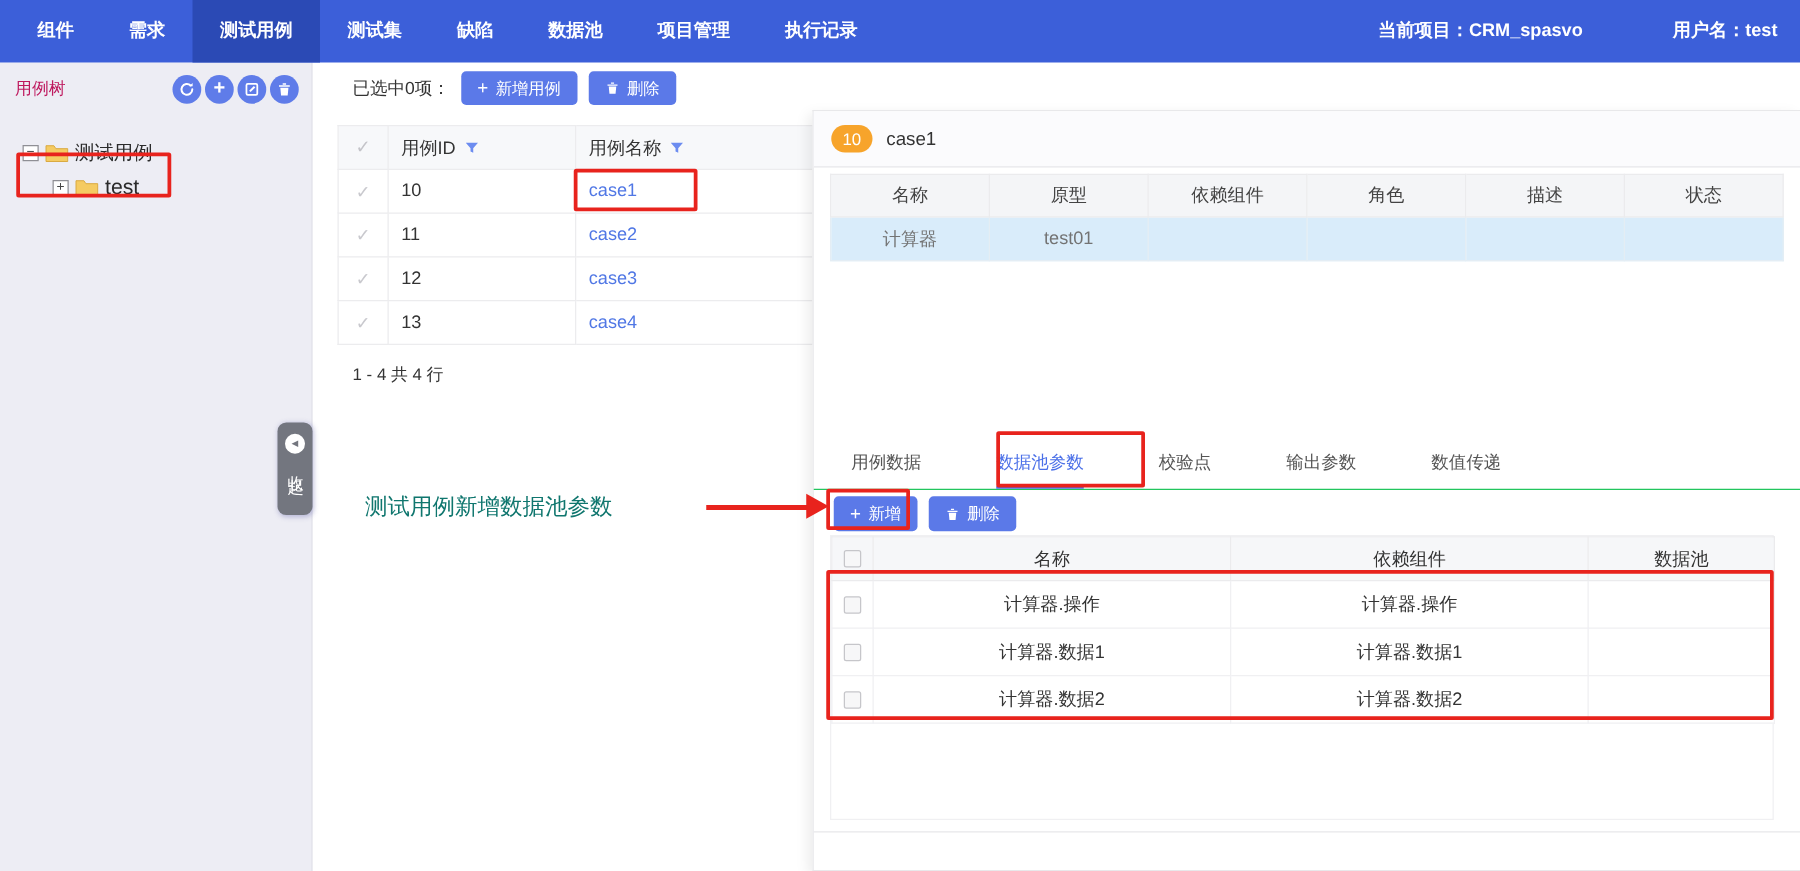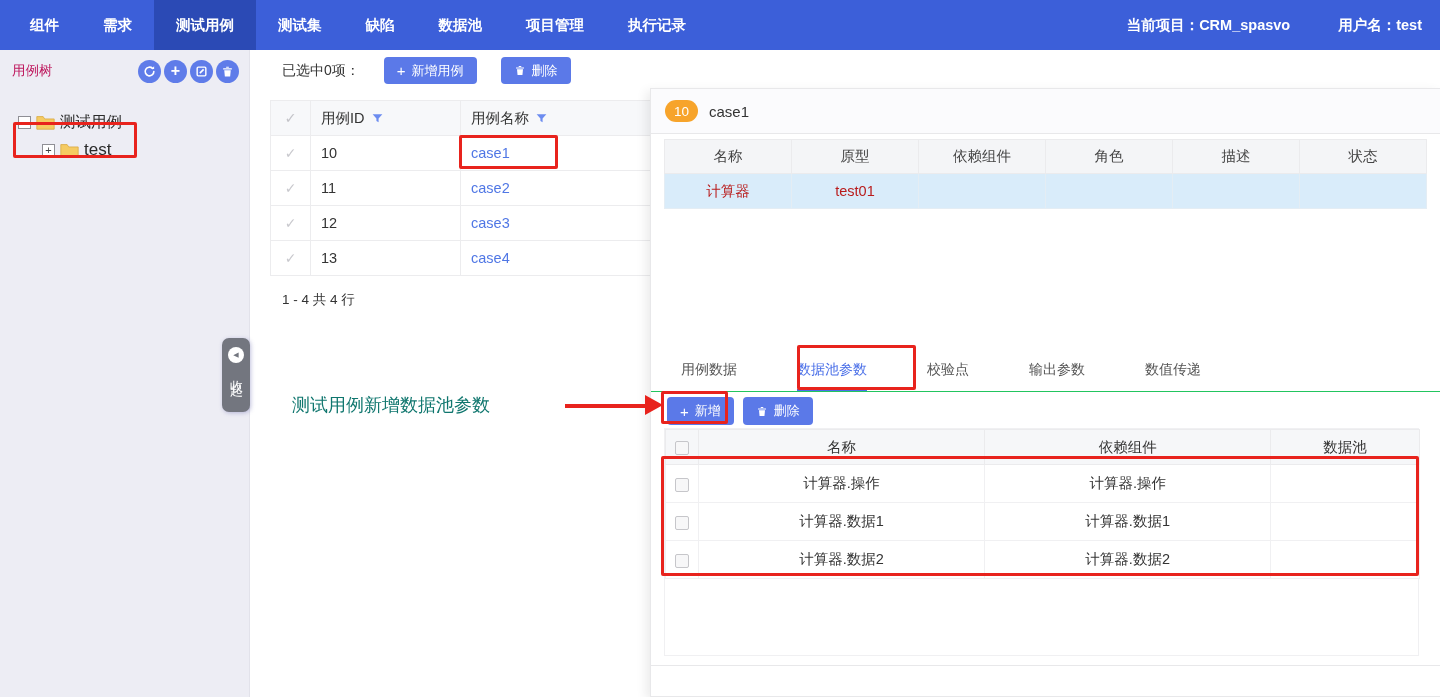--- a/index.html
+++ b/index.html
@@ -4,21 +4,21 @@
 <style>
   * { margin:0; padding:0; box-sizing:border-box; }
   body { font-family:"Liberation Sans","DejaVu Sans",sans-serif; background:#fff; }
   .screen { position:relative; width:1440px; height:697px; overflow:hidden; background:#fff; }
 
   
   .topnav { position:absolute; left:0; top:0; width:1440px; height:50px; background:#3C5FD9; display:flex; align-items:stretch; color:#fff; z-index:20; }
   .nav-items { display:flex; padding-left:8px; }
   .nav-item { padding:0 22px; line-height:50px; font-size:14.5px; font-weight:bold; cursor:pointer; white-space:nowrap; }
   .nav-item.active { background:#2B4AB5; }
-  .nav-right { margin-left:auto; display:flex; gap:48px; padding-right:18px; line-height:50px; font-size:14.5px; font-weight:bold; }
+  .nav-right { margin-left:auto; display:flex; gap:72px; padding-right:18px; line-height:50px; font-size:14.5px; font-weight:bold; }
 
   
   .sidebar { position:absolute; left:0; top:50px; width:250px; height:647px; background:#EDEDF4; border-right:1px solid #E2E2EA; z-index:5; }
   .sidebar-header { height:42px; display:flex; align-items:center; padding:0 10px 0 12px; }
   .sidebar-title { font-size:13.5px; color:#be185d; }
   .tools { margin-left:auto; display:flex; gap:3px; }
   .tool { width:23px; height:23px; border-radius:50%; background:#5F7CE9; border:none; display:flex; align-items:center; justify-content:center; cursor:pointer; color:#fff; padding:0; }
   .tool svg { width:13px; height:13px; display:block; }
   .plus-circle { font-size:16px; font-weight:bold; line-height:1; }
 
@@ -28,21 +28,21 @@
   .tree-row.child { margin-left:24px; font-size:17px; }
   .expander { width:13px; height:13px; border:1px solid #8f8f95; background:#fff; font-size:11px; line-height:11px; text-align:center; color:#444; flex:0 0 auto; }
   .folder svg { width:19px; height:15px; display:block; }
 
   .collapse-handle { position:absolute; left:222px; top:288px; width:28px; height:74px; background:#73767F; border-radius:7px; display:flex; flex-direction:column; align-items:center; padding-top:9px; gap:7px; box-shadow:1px 1px 4px rgba(80,80,160,.35); cursor:pointer; }
   .handle-circle { width:16px; height:16px; border-radius:50%; background:#fff; color:#73767F; font-size:7px; display:flex; align-items:center; justify-content:center; }
   .handle-text { writing-mode:vertical-rl; text-orientation:upright; color:#fff; font-size:13px; letter-spacing:3px; }
 
   
   .main { position:absolute; left:250px; top:50px; width:1190px; height:647px; background:#fff; }
-  .main-toolbar { position:absolute; left:32px; top:7px; display:flex; align-items:center; gap:24px; font-size:14px; color:#333;justify-content:space-between; }
+  .main-toolbar { position:absolute; left:32px; top:7px; display:flex; align-items:center; gap:9px; font-size:14px; color:#333;justify-content:space-between; }
   .btn-primary { background:#5B79E8; color:#fff; border:none; border-radius:4px; height:27px; padding:0 13px; font-size:13px; display:inline-flex; align-items:center; gap:6px; cursor:pointer; white-space:nowrap; }
   .btn-primary .glyph { font-size:15px; line-height:1; }
   .btn-primary svg { width:12px; height:13px; display:block; }
 
   .case-table { position:absolute; left:20px; top:50px; border-collapse:collapse; font-size:14.5px; color:#333; background:#fff; }
   .case-table th, .case-table td { border:1px solid #ECECEE; height:35px; }
   .case-table th { background:#F7F8FA; font-weight:normal; text-align:left; padding-left:10px; }
   .case-table .col-check { width:40px; text-align:center; padding-left:0; }
   .case-table .col-id { width:150px; }
   .case-table .col-name { width:190px; }
@@ -55,21 +55,21 @@
   .pagination { position:absolute; left:32px; top:241px; font-size:13.5px; color:#333; }
 
   
   .detail-panel { position:absolute; left:650px; top:88px; width:790px; height:609px; background:#fff; border:1px solid #E8E8EA; border-right:none; box-shadow:-4px 3px 10px rgba(0,0,0,.08); z-index:10; }
   .panel-header { height:45px; background:#FBFBFD; border-bottom:1px solid #E8E8EA; display:flex; align-items:center; padding-left:14px; gap:11px; }
   .badge { background:#F7A42B; color:#fff; border-radius:12px; min-width:33px; height:22px; display:flex; align-items:center; justify-content:center; font-size:13.5px; padding:0 6px; }
   .panel-title { font-size:15px; color:#333; }
 
   .info-table { position:absolute; left:13px; top:50px; border-collapse:collapse; font-size:14.5px; color:#444; text-align:center; }
   .info-table th { background:#F4F5F7; width:127px; height:34px; font-weight:normal; border:1px solid #EBEBED; }
-  .info-table td { height:35px; background:#D9ECFA; border:1px solid #E4EDF4; color:#b91c1c; }
+  .info-table td { height:35px; background:#D9ECFA; border:1px solid #E4EDF4; color:#737373; }
 
   .tabs { position:absolute; left:0; top:259px; width:100%; height:44px; border-bottom:1px solid #22c55e; display:flex; align-items:stretch; font-size:14px; color:#555; }
   .tab { line-height:42px; margin:0 30px; cursor:pointer; white-space:nowrap; }
   .tab:first-child { margin-left:30px; }
   .tab.active { color:#4A6FE8; border-bottom:2px solid #4A6FE8; }
 
   .panel-actions { position:absolute; left:16px; top:308px; display:flex; gap:9px; }
   .panel-actions .btn-primary { height:28px; }
 
   .param-wrap { position:absolute; left:13px; top:339px; width:755px; height:228px; border:1px solid #F0F0F2; }

